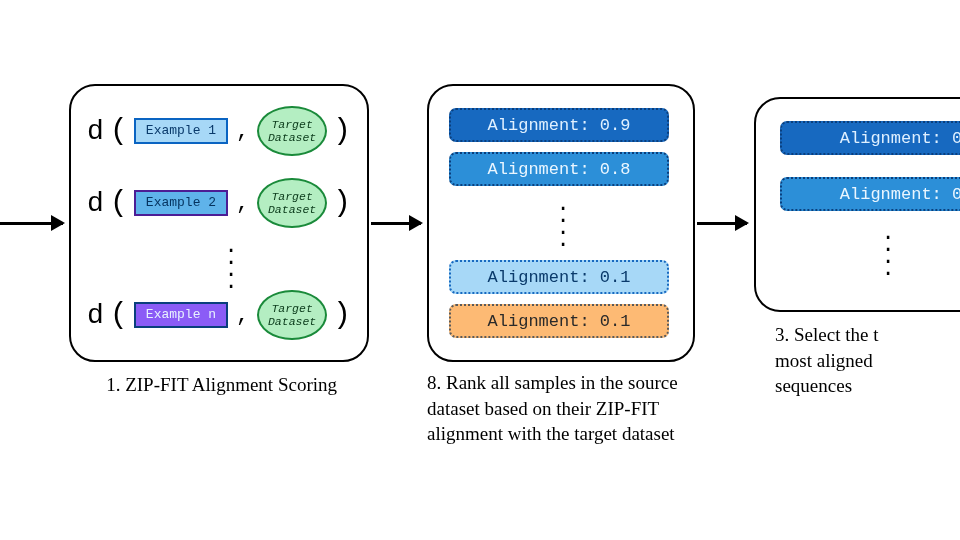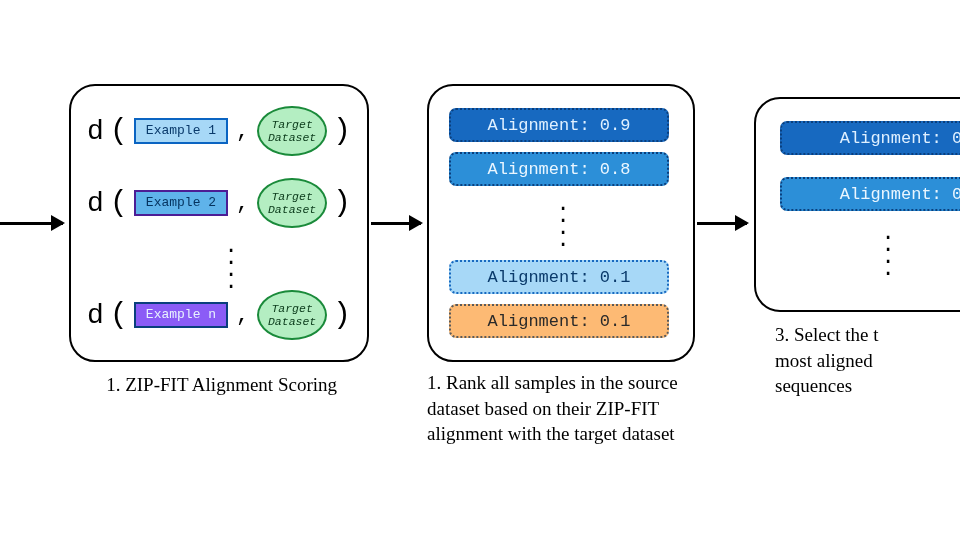--- a/index.html
+++ b/index.html
@@ -166,21 +166,21 @@
       <span>Alignment: 0.8</span>
     </div>
   <div class="vdots2" style="left:124px; top:118px;">·<br>·<br>·<br>·</div>
   <div class="alnbar aln-02" style="top:174px;">
       <span>Alignment: 0.1</span>
     </div>
   <div class="alnbar aln-01" style="top:218px;">
       <span>Alignment: 0.1</span>
     </div>
 </div>
-<div class="caption" style="left:427px; top:370px; width:285px;">1. Rank all samples in the source dataset based on their ZIP-FIT alignment with the target dataset</div>
+<div class="caption" style="left:427px; top:370px; width:285px;">8. Rank all samples in the source dataset based on their ZIP-FIT alignment with the target dataset</div>
 
 <div class="arrow" style="left:697px; width:50px; top:222px;"></div>
 
 <div class="panel" style="left:754px; top:97px; width:260px; height:215px;">
   <div class="alnbar aln-09" style="top:22px; left:24px; right:-10px;">
       <span>Alignment: 0</span>
     </div>
   <div class="alnbar aln-08" style="top:78px; left:24px; right:-10px;">
       <span>Alignment: 0</span>
     </div>

